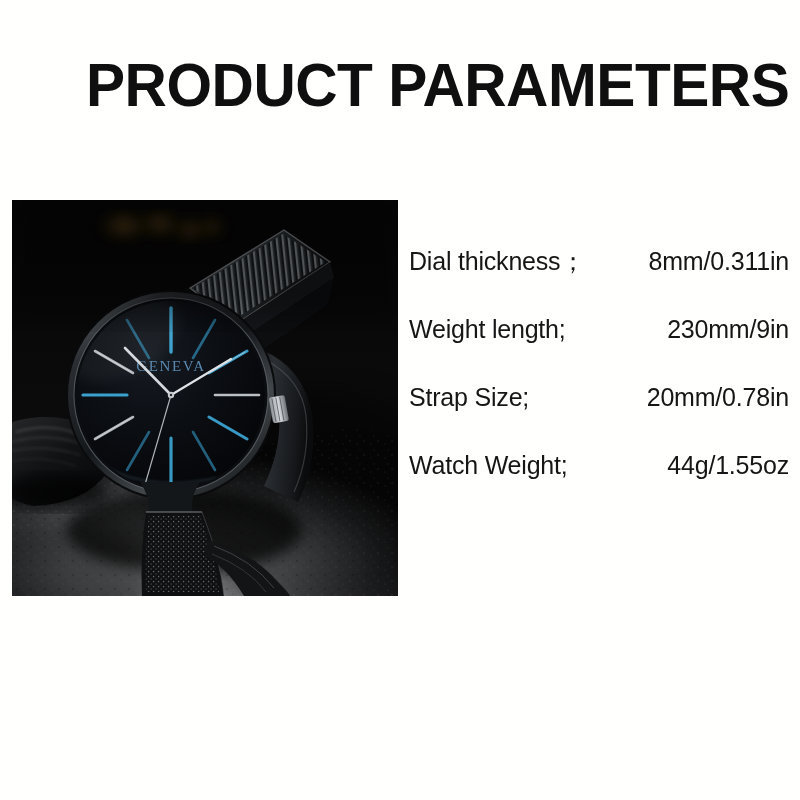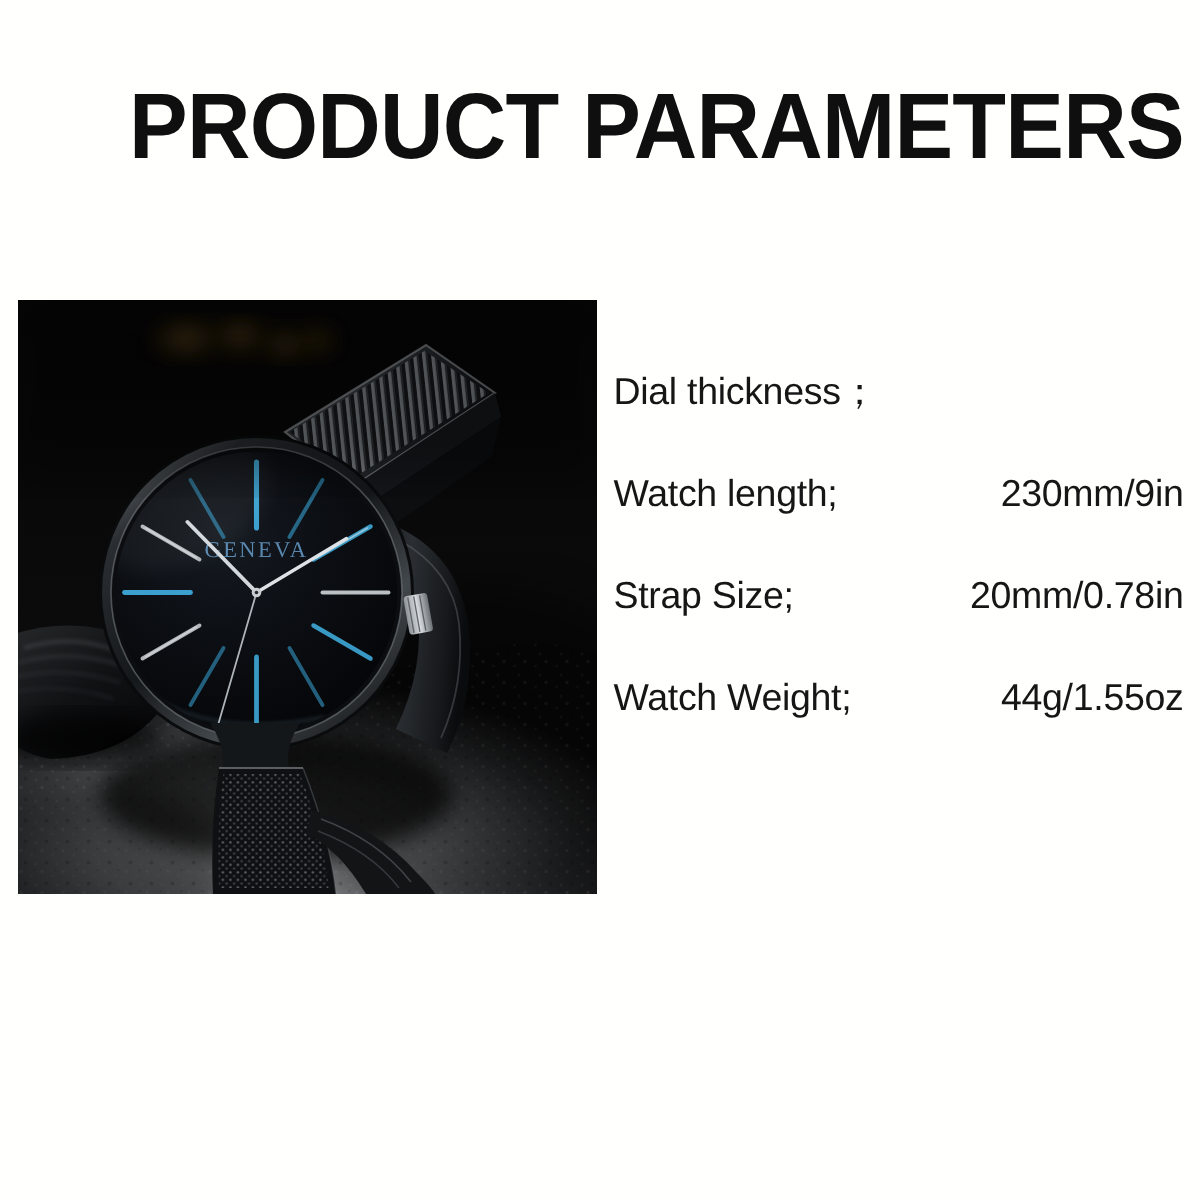--- a/index.html
+++ b/index.html
@@ -274,25 +274,26 @@
     </g>
 
     <rect x="0" y="0" width="386" height="120" fill="#000" opacity="0.35" filter="url(#blurHeavy)"></rect>
   </svg>
 </div>
 
 <div class="spec-list">
 
   <div class="spec-row">
     <span class="spec-label">Dial thickness；</span>
+    <span class="spec-value">8mm/0.311in</span>
   </div>
 
 
   <div class="spec-row">
-    <span class="spec-label">Watch length;</span>
+    <span class="spec-label">Weight length;</span>
     <span class="spec-value">230mm/9in</span>
   </div>
 
   <div class="spec-row">
     <span class="spec-label">Strap Size;</span>
     <span class="spec-value">20mm/0.78in</span>
   </div>
 
   <div class="spec-row">
     <span class="spec-label">Watch Weight;</span>

